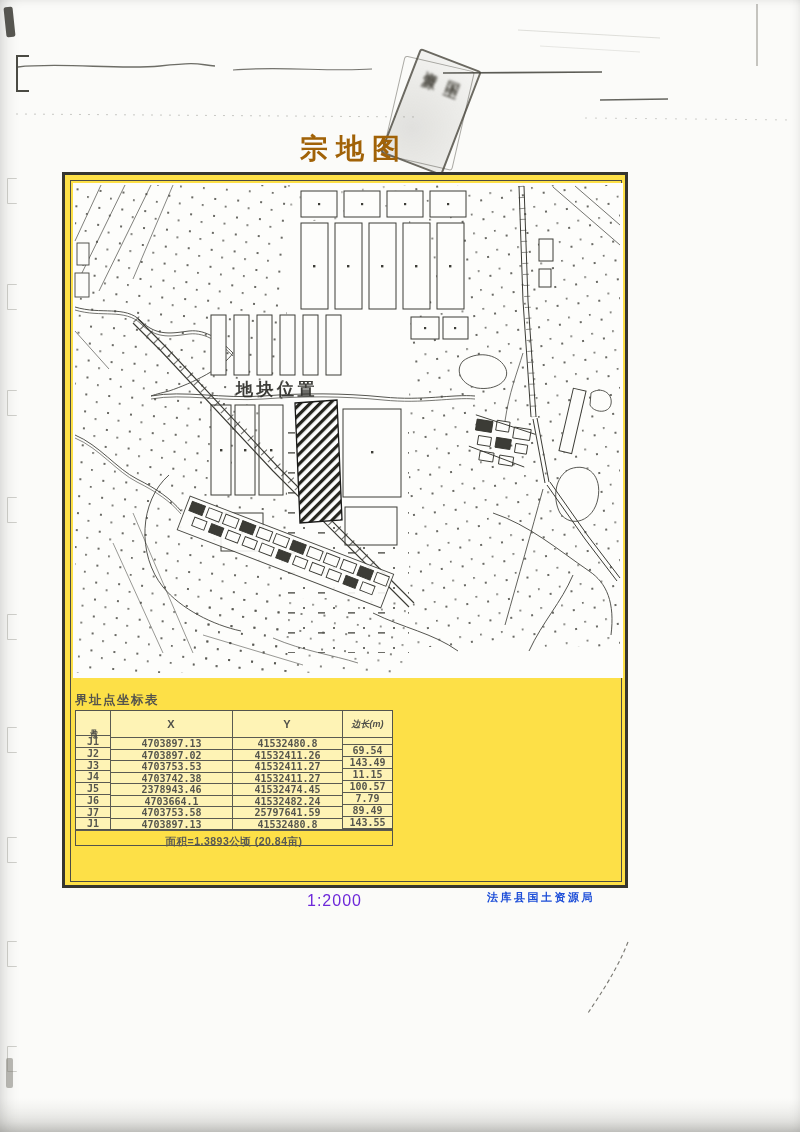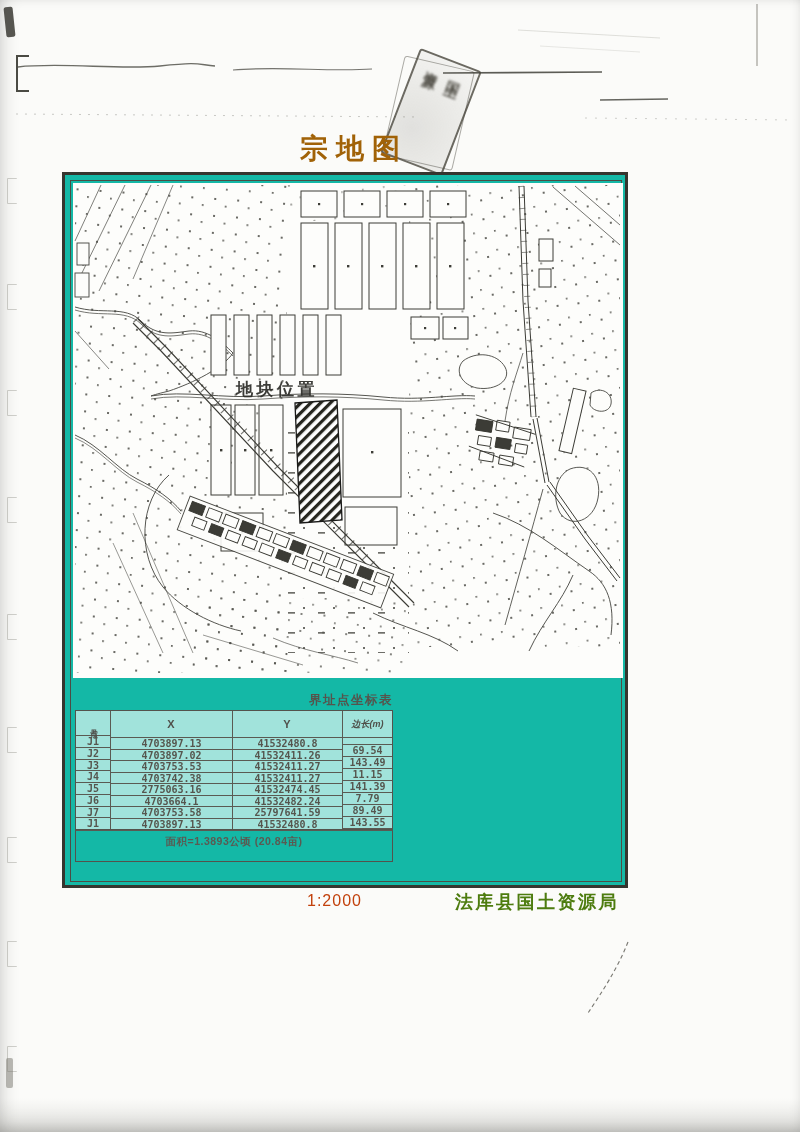--- a/index.html
+++ b/index.html
@@ -27,50 +27,50 @@
     display:flex;flex-direction:row-reverse;justify-content:center;gap:6px;padding:6px 4px;box-sizing:border-box;}
   #stamp .outline2{position:absolute;left:-5px;top:7px;width:70px;height:100px;border:1.5px solid rgba(75,73,64,.45);
     border-radius:3px;transform:rotate(-8deg);}
   #stamp .scol{writing-mode:vertical-rl;font-size:14px;font-weight:bold;color:rgba(66,64,55,.85);
     letter-spacing:3px;filter:blur(.8px);}
 
   
   #title{left:300px;top:130px;font-size:28px;font-weight:bold;color:#a16207;letter-spacing:8px;filter:blur(.3px);}
 
   
-  #frame{left:62px;top:172px;width:566px;height:716px;border:3px solid #35352f;box-sizing:border-box;background:#14b8a6;}
+  #frame{left:62px;top:172px;width:566px;height:716px;border:3px solid #35352f;box-sizing:border-box;background:#fde047;}
   #frame-inner{position:absolute;left:5px;top:5px;width:550px;height:700px;border:1px solid #4c4c45;}
   #map-svg{position:absolute;left:8px;top:8px;filter:blur(.2px);}
   .map-label{font-family:"Liberation Sans",sans-serif;font-size:17px;letter-spacing:3.5px;fill:#2b2b27;font-weight:bold;fill-opacity:.92;}
 
   
-  #tbl-title{left:75px;top:692px;width:318px;text-align:right;font-size:12.5px;font-weight:bold;
+  #tbl-title{left:75px;top:692px;width:318px;text-align:left;font-size:12.5px;font-weight:bold;
     color:#55544c;letter-spacing:1.5px;filter:blur(.35px);}
   #tbl{left:75px;top:710px;width:318px;height:120px;display:flex;flex-direction:row;
     border:1.5px solid #53534c;box-sizing:border-box;background:rgba(255,255,255,.6);filter:blur(.2px);}
   .col{display:flex;flex-direction:column;box-sizing:border-box;}
   .col+.col{border-left:1px solid #5a5a52;}
   #col-pt{width:34px;justify-content:space-between;} #col-x{width:122px;} #col-y{width:110px;} #col-edge{width:50px;}
   .hcell{height:26px;line-height:26px;text-align:center;border-bottom:1px solid #5a5a52;
     font-size:11px;color:#50504a;font-weight:bold;letter-spacing:1px;}
   #hcell-pt{display:flex;align-items:center;justify-content:center;}
   #hcell-pt span{writing-mode:vertical-rl;font-size:8px;line-height:1;letter-spacing:0;}
   .cell{height:11.5px;line-height:11.5px;text-align:center;border-bottom:1px solid #5a5a52;
     font-family:"DejaVu Sans Mono",monospace;font-size:10px;font-weight:bold;color:#56564e;overflow:hidden;}
   .col .cell:last-child{border-bottom:none;}
   .halfcell{height:5.75px;border-bottom:1px solid #5a5a52;}
   .halfcell.end{border-bottom:none;flex:1;}
   #col-edge .cell{border-bottom:1px solid #5a5a52;}
-  #tbl-footer{left:75px;top:829.5px;width:318px;height:32px;line-height:20px;border:1.5px solid #53534c;border-top:1px solid #5a5a52;
+  #tbl-footer{left:75px;top:829.5px;width:318px;height:16px;line-height:20px;border:1.5px solid #53534c;border-top:1px solid #5a5a52;
     box-sizing:border-box;text-align:center;font-size:10.5px;font-weight:bold;color:#5a5a52;letter-spacing:.5px;filter:blur(.3px);}
 
   
   #area-line{left:374px;top:833px;font-size:15.5px;font-weight:bold;color:#1b1b19;letter-spacing:.5px;}
-  #scale{left:307px;top:892px;font-size:16px;color:#c2410c;letter-spacing:1px;}
-  #agency{left:455px;top:890px;font-size:18px;font-weight:bold;color:#4d7c0f;letter-spacing:2.5px;}
+  #scale{left:307px;top:892px;font-size:16px;color:#6d28d9;letter-spacing:1px;}
+  #agency{left:487px;top:890px;font-size:11px;font-weight:bold;color:#1d4ed8;letter-spacing:2.5px;}
 </style>
 </head>
 <body>
 
 <div id="page">
 
   <div class="abs" id="blob1"></div>
   <div class="abs" id="bracket"></div>
   <div class="abs hole" id="h1"></div>
   <div class="abs hole" id="h2"></div>
@@ -316,21 +316,21 @@
       <div class="cell">J6</div>
       <div class="cell">J7</div>
       <div class="cell">J1</div>
     </div>
     <div class="col" id="col-x">
       <div class="hcell">X</div>
       <div class="cell">4703897.13</div>
       <div class="cell">4703897.02</div>
       <div class="cell">4703753.53</div>
       <div class="cell">4703742.38</div>
-      <div class="cell">2775063.16</div>
+      <div class="cell">2378943.46</div>
       <div class="cell">4703664.1</div>
       <div class="cell">4703753.58</div>
       <div class="cell">4703897.13</div>
     </div>
     <div class="col" id="col-y">
       <div class="hcell">Y</div>
       <div class="cell">41532480.8</div>
       <div class="cell">41532411.26</div>
       <div class="cell">41532411.27</div>
       <div class="cell">41532411.27</div>
@@ -338,21 +338,21 @@
       <div class="cell">41532482.24</div>
       <div class="cell">25797641.59</div>
       <div class="cell">41532480.8</div>
     </div>
     <div class="col" id="col-edge">
       <div class="hcell" style="font-size:9px;letter-spacing:0;font-style:italic;">边长(m)</div>
       <div class="halfcell"></div>
       <div class="cell">69.54</div>
       <div class="cell">143.49</div>
       <div class="cell">11.15</div>
-      <div class="cell">141.39</div>
+      <div class="cell">100.57</div>
       <div class="cell">7.79</div>
       <div class="cell">89.49</div>
       <div class="cell">143.55</div>
       <div class="halfcell end"></div>
     </div>
   </div>
   <div class="abs" id="tbl-footer">面积=1.3893公顷 (20.84亩)</div>
 
 
   <div class="abs" id="scale">1:2000</div>

